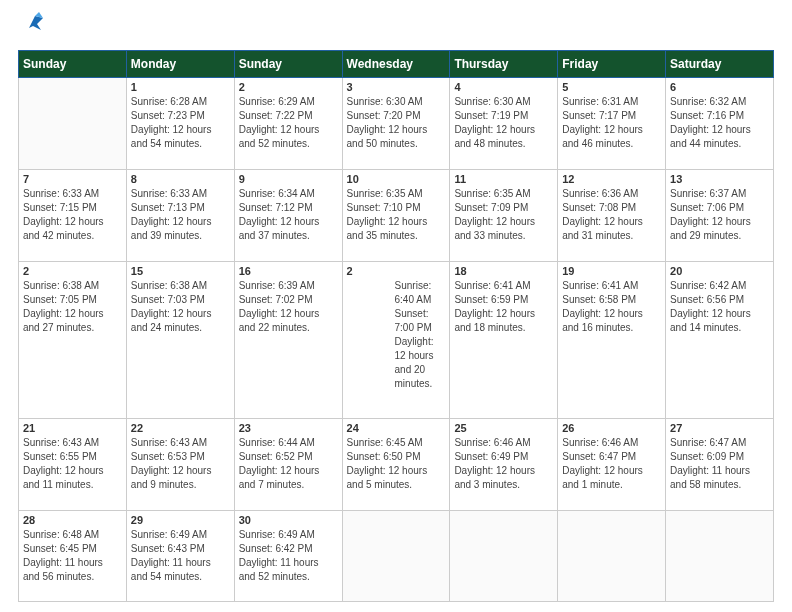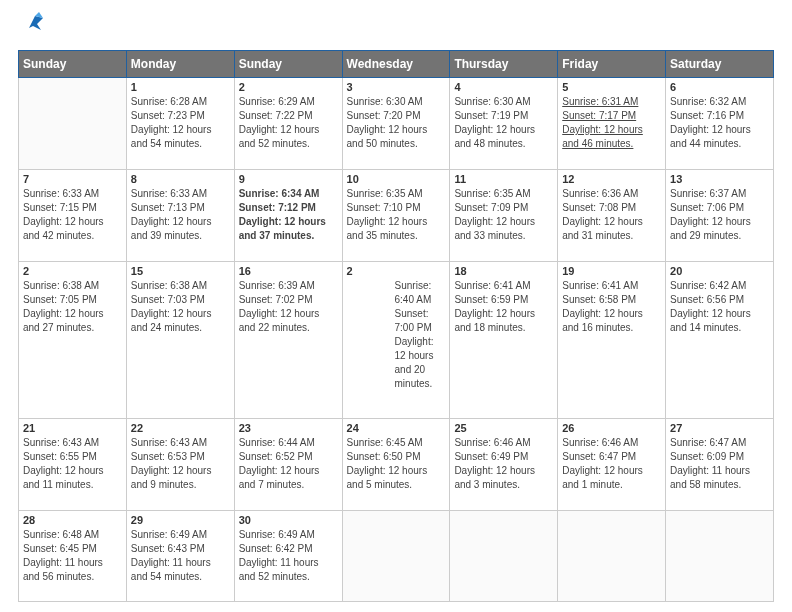--- a/index.html
+++ b/index.html
@@ -41,21 +41,21 @@
       color: #555;
     }
     .calendar {
       flex: 1;
       border: 1px solid #ccc;
       border-collapse: collapse;
       width: 100%;
       table-layout: fixed;
     }
     .calendar th {
-      background: #737373;
+      background: #14532d;
       color: #fff;
       font-size: 12px;
       font-weight: bold;
       padding: 6px 4px;
       text-align: left;
       border: 1px solid #2060a0;
     }
     .calendar td {
       border: 1px solid #ccc;
       vertical-align: top;
@@ -149,21 +149,21 @@
           </td>
           <td>
             <span class="day-num">4</span>
             <div class="day-info" style="white-space: pre-line;">Sunrise: 6:30 AM
 Sunset: 7:19 PM
 Daylight: 12 hours
 and 48 minutes.</div>
           </td>
           <td>
             <span class="day-num">5</span>
-            <div class="day-info" style="white-space: pre-line; text-decoration: underline;">Sunrise: 6:31 AM
+            <div class="day-info" style="white-space: pre-line;">Sunrise: 6:31 AM
 Sunset: 7:17 PM
 Daylight: 12 hours
 and 46 minutes.</div>
           </td>
           <td>
             <span class="day-num">6</span>
             <div class="day-info" style="white-space: pre-line;">Sunrise: 6:32 AM
 Sunset: 7:16 PM
 Daylight: 12 hours
 and 44 minutes.</div>
@@ -179,21 +179,21 @@
           </td>
           <td>
             <span class="day-num">8</span>
             <div class="day-info" style="white-space: pre-line;">Sunrise: 6:33 AM
 Sunset: 7:13 PM
 Daylight: 12 hours
 and 39 minutes.</div>
           </td>
           <td>
             <span class="day-num">9</span>
-            <div class="day-info" style="white-space: pre-line; font-weight: bold;">Sunrise: 6:34 AM
+            <div class="day-info" style="white-space: pre-line;">Sunrise: 6:34 AM
 Sunset: 7:12 PM
 Daylight: 12 hours
 and 37 minutes.</div>
           </td>
           <td>
             <span class="day-num">10</span>
             <div class="day-info" style="white-space: pre-line;">Sunrise: 6:35 AM
 Sunset: 7:10 PM
 Daylight: 12 hours
 and 35 minutes.</div>

